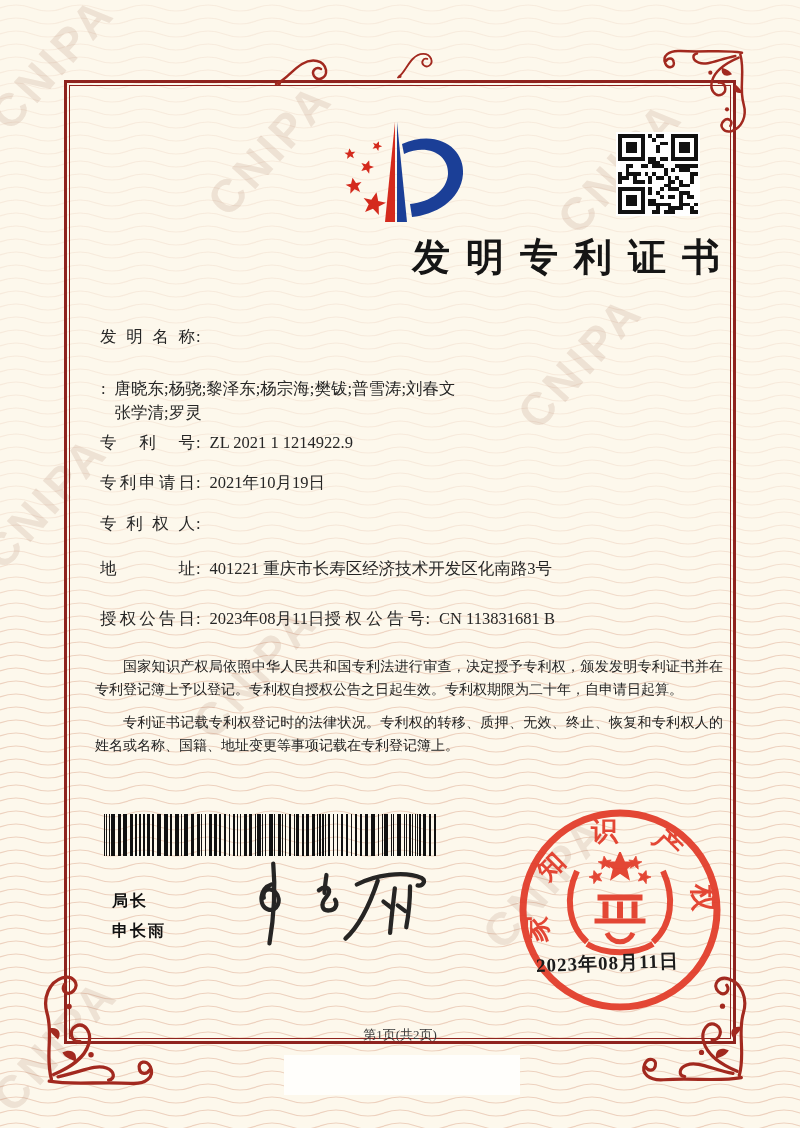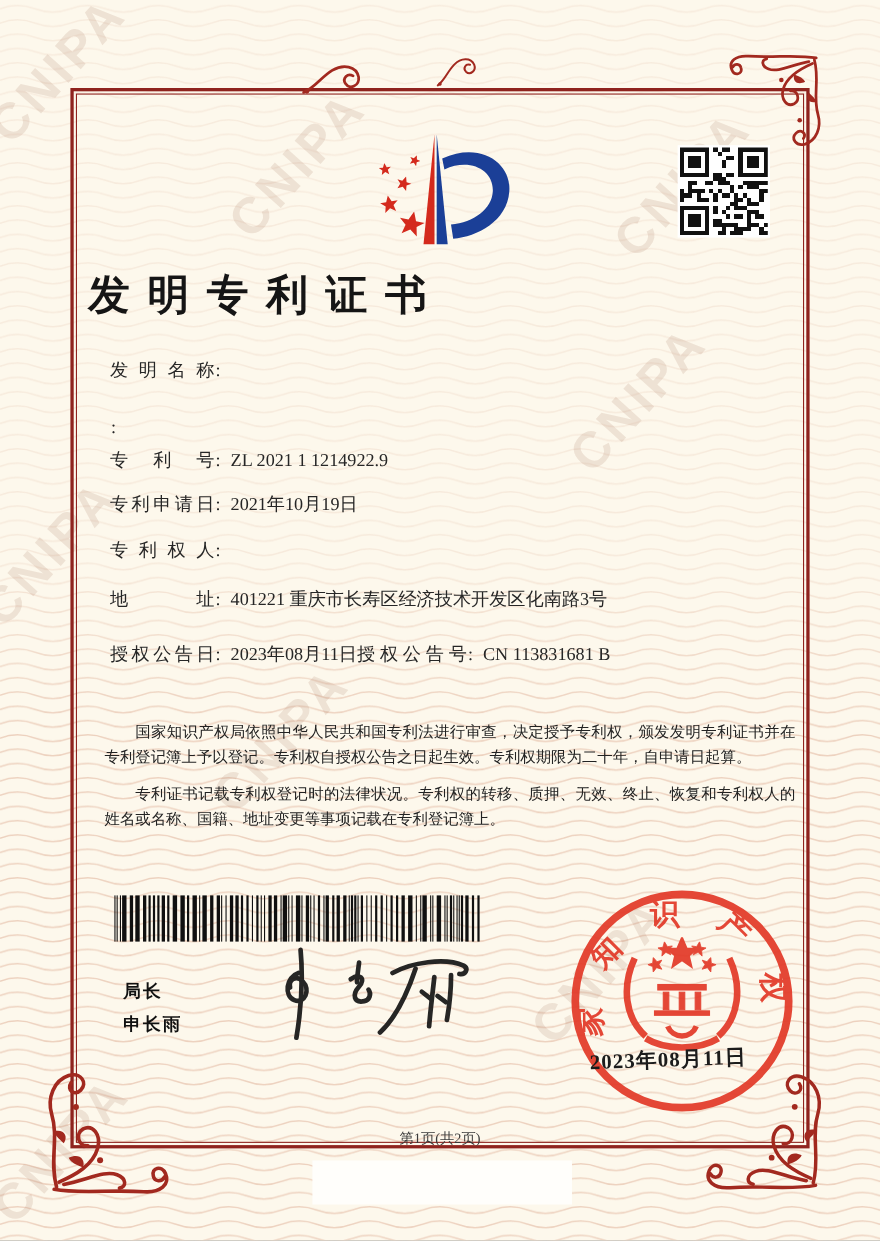--- a/index.html
+++ b/index.html
@@ -14,21 +14,21 @@
   .frame{position:absolute;left:64px;top:80px;width:666px;height:958px;
          border:3px solid #8f231e;z-index:2;}
   .frame-inner{position:absolute;inset:2px;border:1px solid #8f231e;}
   .flourish{position:absolute;z-index:2;}
   
   .abs{position:absolute;z-index:3;}
   .cert-no{left:100px;top:124px;font-size:17px;letter-spacing:2px;color:#333;}
   .logo{left:330px;top:116px;}
   .qr{left:616px;top:132px;width:80px;height:80px;background:#fff;padding:2px;}
   .qr svg{width:80px;height:80px;display:block;shape-rendering:crispEdges;}
-  .title{left:64px;top:243px;width:672px;text-align:left;font-size:38px;font-weight:bold;
+  .title{left:64px;top:232px;width:672px;text-align:right;font-size:38px;font-weight:bold;
          letter-spacing:16px;text-indent:16px;color:#151515;}
   .fields{left:100px;top:325px;width:590px;}
   .frow{display:flex;font-size:16.5px;line-height:24px;color:#262626;}
   .flabel{width:95px;flex:none;text-align:justify;text-align-last:justify;}
   .fcolon{flex:none;margin-left:1px;}
   .fvalue{margin-left:9px;white-space:pre-line;}
   .r0{margin-bottom:28px}.r1{margin-bottom:6px}.r2{margin-bottom:16px}
   .r3{margin-bottom:17px}.r4{margin-bottom:21px}.r5{margin-bottom:26px}
   .grp2{display:flex;}
   .grp2 .flabel{width:100px;}
@@ -266,20 +266,22 @@
 
   <div class="abs title">发明专利证书</div>
 
   <div class="abs fields">
     <div class="frow r0">
       <span class="flabel">发明名称</span>
         <span class="fcolon">:</span>
     </div>
     <div class="frow r1">
         <span class="fcolon">:</span>
+      <span class="fvalue">唐晓东;杨骁;黎泽东;杨宗海;樊钹;普雪涛;刘春文
+张学清;罗灵</span>
     </div>
     <div class="frow r2">
       <span class="flabel">专利号</span>
         <span class="fcolon">:</span>
       <span class="fvalue">ZL 2021 1 1214922.9</span>
     </div>
     <div class="frow r3">
       <span class="flabel">专利申请日</span>
         <span class="fcolon">:</span>
       <span class="fvalue">2021年10月19日</span>

